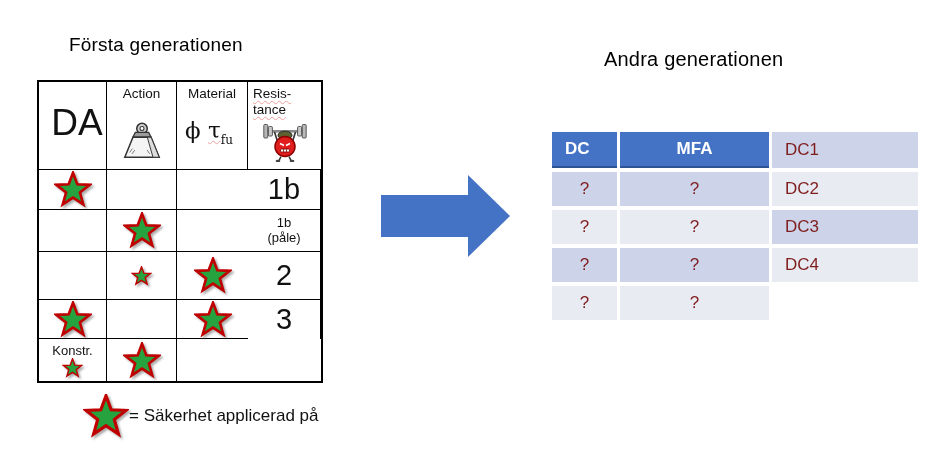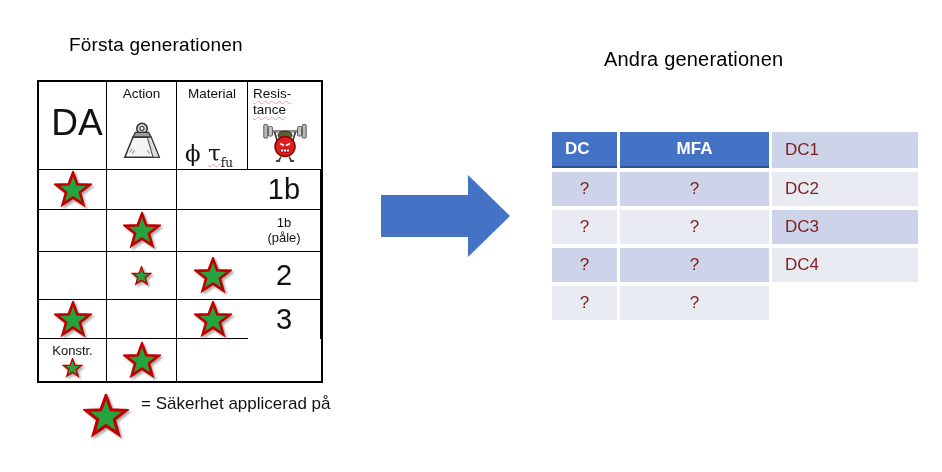--- a/index.html
+++ b/index.html
@@ -29,38 +29,38 @@
             display:flex;align-items:center;justify-content:center;position:relative;}
   .gen1>div.col-last{border-right:none;}
   .gen1>div.row-last{border-bottom:none;}
   .hcell{flex-direction:column;justify-content:flex-start;padding-top:4px;}
   .hlabel{font-size:13.5px;line-height:1.15;}
   .hlabel-left{align-self:flex-start;padding-left:5px;}
   .corner{align-items:flex-start;justify-content:flex-end;flex-direction:column;padding:0 0 6px 9px;}
   .da{font-size:37px;line-height:1;}
   .icon-slot{margin-top:auto;margin-bottom:7px;display:flex;align-items:flex-end;justify-content:center;}
   .phitau{font-family:"DejaVu Serif",serif;font-size:23px;line-height:1;
-          align-self:flex-start;padding-left:8px;margin-top:auto;margin-bottom:0;white-space:nowrap;}
+          align-self:flex-start;padding-left:8px;margin-top:auto;margin-bottom:23px;white-space:nowrap;}
   .phitau sub{font-size:12px;}
   .spellcheck{text-decoration-line:underline;text-decoration-style:wavy;
               text-decoration-color:#eea0a0;text-decoration-thickness:1px;text-underline-offset:2px;}
   .row-label{font-size:29px;}
   .row-label-small{font-size:13px;line-height:1.15;flex-direction:column;}
   .konstr-cell{flex-direction:column;justify-content:flex-start;padding-top:2px;}
   .konstr-text{font-size:13px;line-height:1.1;}
 
   
   .star{display:block;filter:drop-shadow(2px 2.5px 1px rgba(90,90,90,.5));}
   .star polygon{fill:var(--star-green);stroke:var(--star-red);stroke-width:3.6;}
   .star-large{width:38px;height:37px;}
   .star-small{width:21px;height:20px;}
   .star-legend{width:46px;height:44px;}
 
   
-  .legend{position:absolute;left:83px;top:394px;display:flex;align-items:flex-start;gap:12px;}
+  .legend{position:absolute;left:83px;top:394px;display:flex;align-items:center;gap:0;}
   .legend-text{font-size:17px;}
 
   
   .arrow-wrap{position:absolute;left:381px;top:175px;width:129px;height:82px;}
   .arrow-wrap svg{width:100%;height:100%;display:block;}
   .arrow-wrap polygon{fill:var(--accent);}
 
   
   .gen2{position:absolute;left:552px;top:132px;display:grid;
         grid-template-columns:65px 149px 146px;

